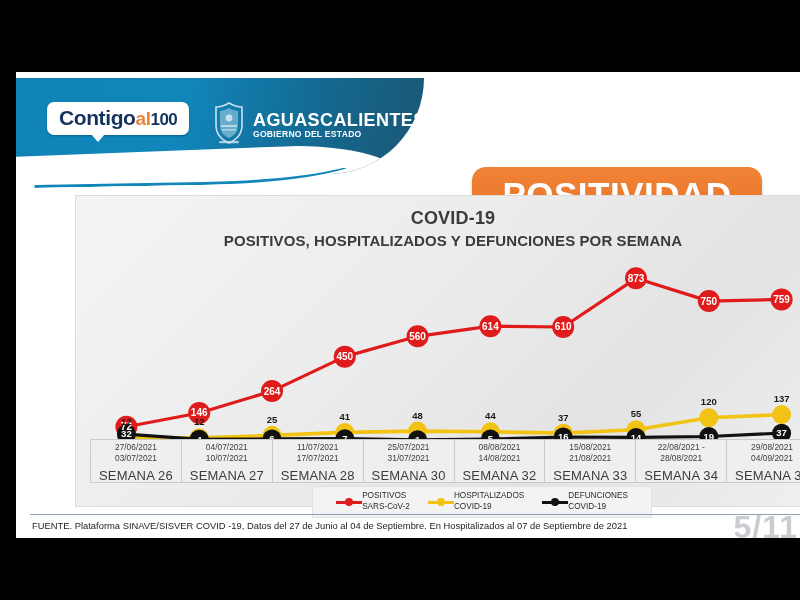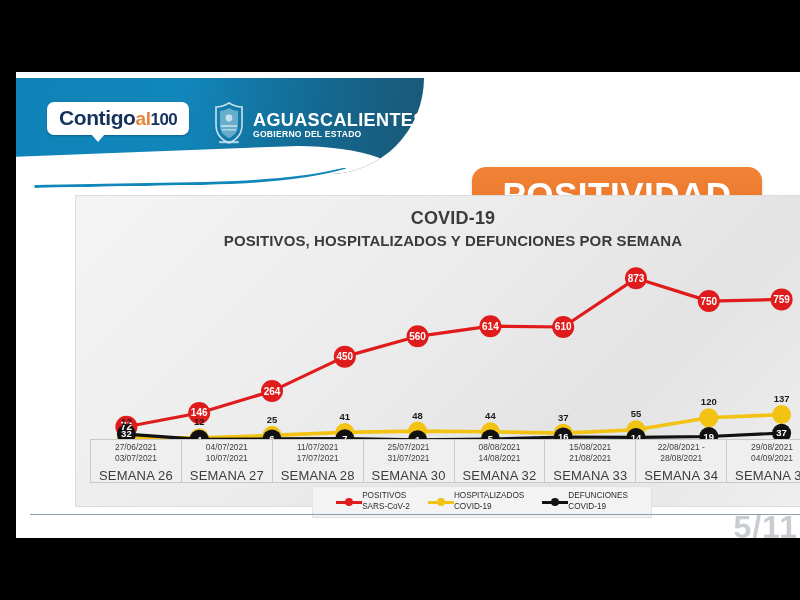--- a/index.html
+++ b/index.html
@@ -359,17 +359,18 @@
           </span>
           <span class="lg-text">
             <div>DEFUNCIONES</div>
             <div>COVID-19</div>
           </span>
         </div>
       </div>
     </div>
 
     <div class="footer-rule"></div>
+    <div class="footer-txt">FUENTE. Plataforma SINAVE/SISVER COVID -19, Datos del 27 de Junio al  04 de Septiembre.  En Hospitalizados al 07 de Septiembre de 2021</div>
     <div class="page-num">5/11</div>
   </div>
 
   <div class="letterbox bottom"></div>
 </div>
 
 </body></html>

